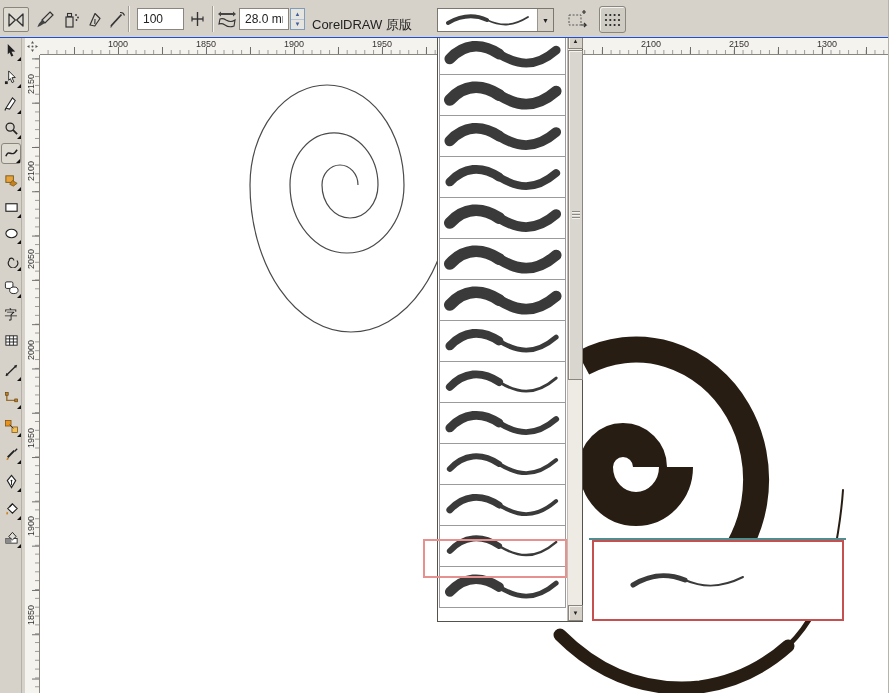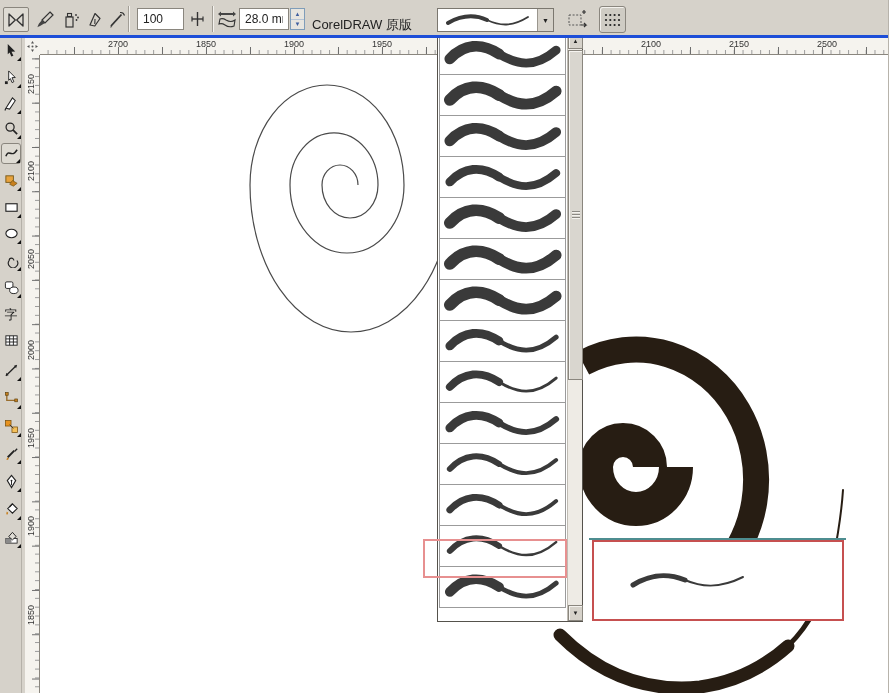--- a/index.html
+++ b/index.html
@@ -1,21 +1,21 @@
 <!DOCTYPE html>
 <html><head>
 <meta charset="utf-8">
 <style>
   html,body{margin:0;padding:0;background:#e8e6e1;}
   *{box-sizing:border-box;}
   .app{position:relative;width:889px;height:693px;background:#ffffff;overflow:hidden;
        font-family:"Liberation Sans",sans-serif;border-right:1px solid #b7b3ab;}
   
   .propbar{position:absolute;left:0;top:0;width:889px;height:38px;background:#d6d2ca;
-           border-bottom:3px solid #1d4ed8;z-index:10;}
+           border-bottom:1px solid #1d4ed8;z-index:10;}
   .modebtn{position:absolute;top:7px;width:26px;height:25px;display:flex;align-items:center;
            justify-content:center;background:transparent;}
   .modebtn.active{border:1px solid #8a867e;background:#dedbd3;border-radius:2px;}
   .vsep{position:absolute;top:6px;width:2px;height:26px;
         border-left:1px solid #a29e96;border-right:1px solid #f4f2ee;}
   .field{position:absolute;top:8px;height:22px;border:1px solid #8a867e;background:#fff;
          font:12px "Liberation Sans",sans-serif;color:#222;padding:0 5px;}
   .spinner{position:absolute;top:8px;width:15px;height:22px;border:1px solid #7f9db9;
            background:#e7e5df;display:flex;flex-direction:column;}
   .spinner span{flex:1;display:flex;align-items:center;justify-content:center;
@@ -107,27 +107,27 @@
       <path d="M 596 467 A 40 42 0 1 0 676 467" stroke-width="34"></path>
       <path d="M 583 363 A 120 130 0 0 1 710 582" stroke-width="26"></path>
       <path d="M 560 635 Q 620 695 700 687 Q 750 680 788 646" stroke-width="13" stroke-linecap="round"></path>
       <path d="M 788 646 Q 820 615 833 560" stroke-width="5" stroke-linecap="round"></path>
       <path d="M 833 560 Q 841 520 843 490" stroke-width="2" stroke-linecap="round"></path>
     </g>
   </svg>
 
   <div class="hruler">
     <div>
-        <span class="hlab" style="left: 93px;">2700</span>
+        <span class="hlab" style="left: 93px;">1000</span>
         <span class="hlab" style="left: 181px;">1850</span>
         <span class="hlab" style="left: 269px;">1900</span>
         <span class="hlab" style="left: 357px;">1950</span>
         <span class="hlab" style="left: 626px;">2100</span>
         <span class="hlab" style="left: 714px;">2150</span>
-        <span class="hlab" style="left: 802px;">2500</span>
+        <span class="hlab" style="left: 802px;">1300</span>
       </div>
   </div>
   <div class="vruler">
     <div>
         <span class="vlab" style="top: 41px;">2150</span>
         <span class="vlab" style="top: 128px;">2100</span>
         <span class="vlab" style="top: 216px;">2050</span>
         <span class="vlab" style="top: 307px;">2000</span>
         <span class="vlab" style="top: 395px;">1950</span>
         <span class="vlab" style="top: 483px;">1900</span>

